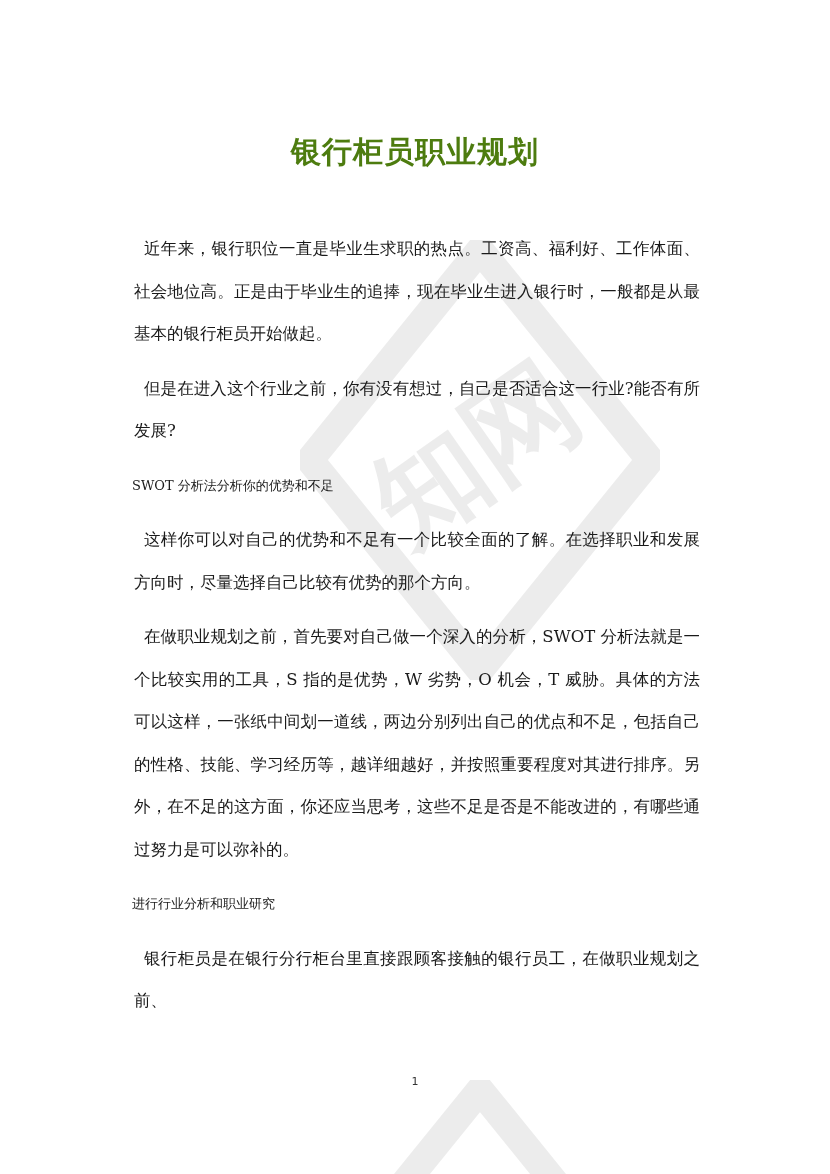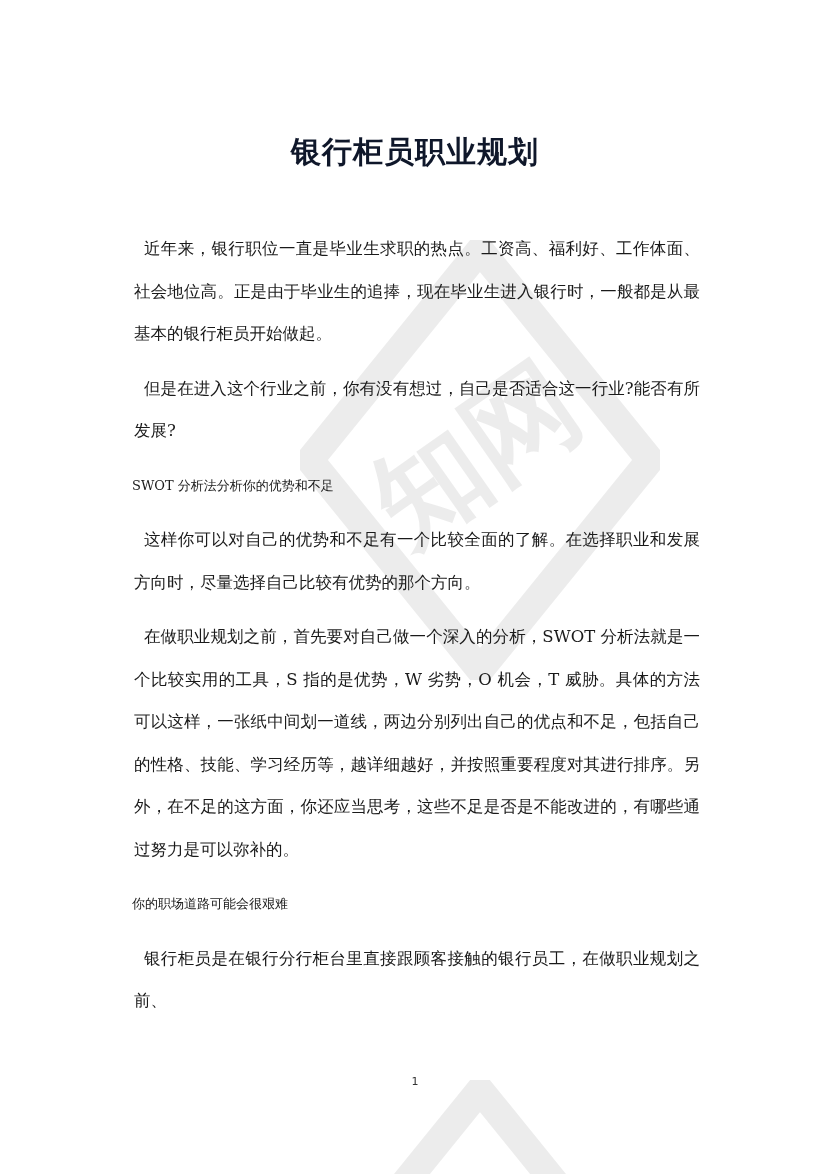--- a/index.html
+++ b/index.html
@@ -30,21 +30,21 @@
     .wm2 { left: 300px; top: 1080px; width: 360px; height: 440px; }
     .title {
       position: absolute;
       left: 0;
       width: 830px;
       top: 112px;
       text-align: center;
       font-size: 30px;
       font-weight: bold;
       letter-spacing: 1px;
-      color: #0f172a;
+      color: #4d7c0f;
     }
     .content {
       position: absolute;
       left: 122px;
       top: 216px;
       width: 590px;
     }
     .para {
       font-size: 16.5px;
       line-height: 42.5px;
@@ -84,18 +84,18 @@
   </svg>
 
   <h1 class="title">银行柜员职业规划</h1>
 
   <div class="content">
     <p class="para">近年来，银行职位一直是毕业生求职的热点。工资高、福利好、工作体面、社会地位高。正是由于毕业生的追捧，现在毕业生进入银行时，一般都是从最基本的银行柜员开始做起。</p>
     <p class="para">但是在进入这个行业之前，你有没有想过，自己是否适合这一行业?能否有所发展?</p>
     <p class="heading">SWOT 分析法分析你的优势和不足</p>
     <p class="para">这样你可以对自己的优势和不足有一个比较全面的了解。在选择职业和发展方向时，尽量选择自己比较有优势的那个方向。</p>
     <p class="para">在做职业规划之前，首先要对自己做一个深入的分析，SWOT 分析法就是一个比较实用的工具，S 指的是优势，W 劣势，O 机会，T 威胁。具体的方法可以这样，一张纸中间划一道线，两边分别列出自己的优点和不足，包括自己的性格、技能、学习经历等，越详细越好，并按照重要程度对其进行排序。另外，在不足的这方面，你还应当思考，这些不足是否是不能改进的，有哪些通过努力是可以弥补的。</p>
-    <p class="heading">你的职场道路可能会很艰难</p>
+    <p class="heading">进行行业分析和职业研究</p>
     <p class="para">银行柜员是在银行分行柜台里直接跟顾客接触的银行员工，在做职业规划之前、</p>
   </div>
 
   <div class="page-number">1</div>
 </div>
 
 </body></html>

